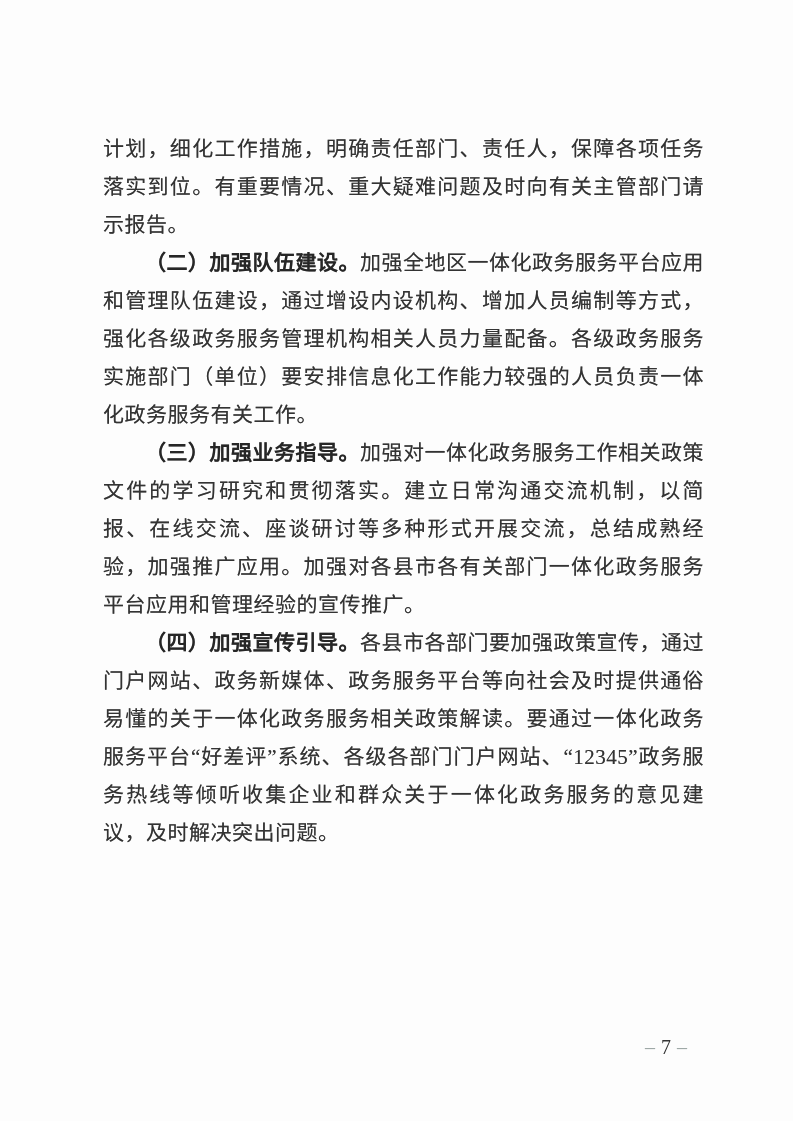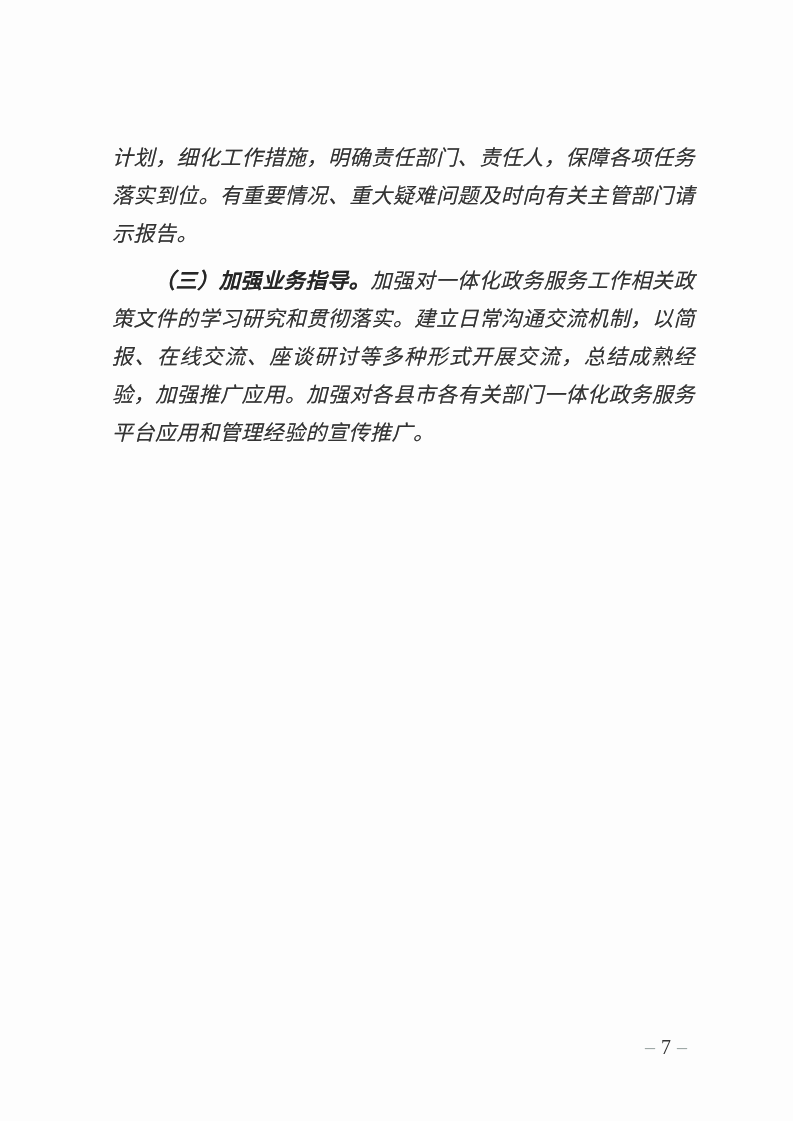--- a/index.html
+++ b/index.html
@@ -21,24 +21,23 @@
     left: 103px;
     top: 130px;
     width: 601px;
     font-size: 21px;
     line-height: 38px;
     text-align: justify;
     text-justify: inter-ideograph;
     letter-spacing: 0.5px;
   }
   .para {
-    margin: 9px;
+    margin: 0;
     padding: 0;
     text-shadow: 0 0 0.5px rgba(50,50,50,0.55);
-    font-style: italic;
   }
   .para.indent {
     text-indent: 2em;
   }
   .heading {
     font-weight: 700;
     color: #262626;
   }
   .footer {
     position: absolute;
@@ -59,21 +58,23 @@
   }
 </style>
 </head>
 <body>
 
 <div class="page">
   <div class="content">
 
     <p class="para"><span>计划，细化工作措施，明确责任部门、责任人，保障各项任务落实到位。有重要情况、重大疑难问题及时向有关主管部门请示报告。</span></p>
 
+    <p class="para indent"><span class="heading">（二）加强队伍建设。</span><span>加强全地区一体化政务服务平台应用和管理队伍建设，通过增设内设机构、增加人员编制等方式，强化各级政务服务管理机构相关人员力量配备。各级政务服务实施部门（单位）要安排信息化工作能力较强的人员负责一体化政务服务有关工作。</span></p>
 
     <p class="para indent"><span class="heading">（三）加强业务指导。</span><span>加强对一体化政务服务工作相关政策文件的学习研究和贯彻落实。建立日常沟通交流机制，以简报、在线交流、座谈研讨等多种形式开展交流，总结成熟经验，加强推广应用。加强对各县市各有关部门一体化政务服务平台应用和管理经验的宣传推广。</span></p>
 
+    <p class="para indent"><span class="heading">（四）加强宣传引导。</span><span>各县市各部门要加强政策宣传，通过门户网站、政务新媒体、政务服务平台等向社会及时提供通俗易懂的关于一体化政务服务相关政策解读。要通过一体化政务服务平台“好差评”系统、各级各部门门户网站、“12345”政务服务热线等倾听收集企业和群众关于一体化政务服务的意见建议，及时解决突出问题。</span></p>
 
 
   </div>
 
   <div class="footer"><span class="dash">–</span><span class="num">7</span><span class="dash">–</span></div>
 </div>
 
 </body></html>

